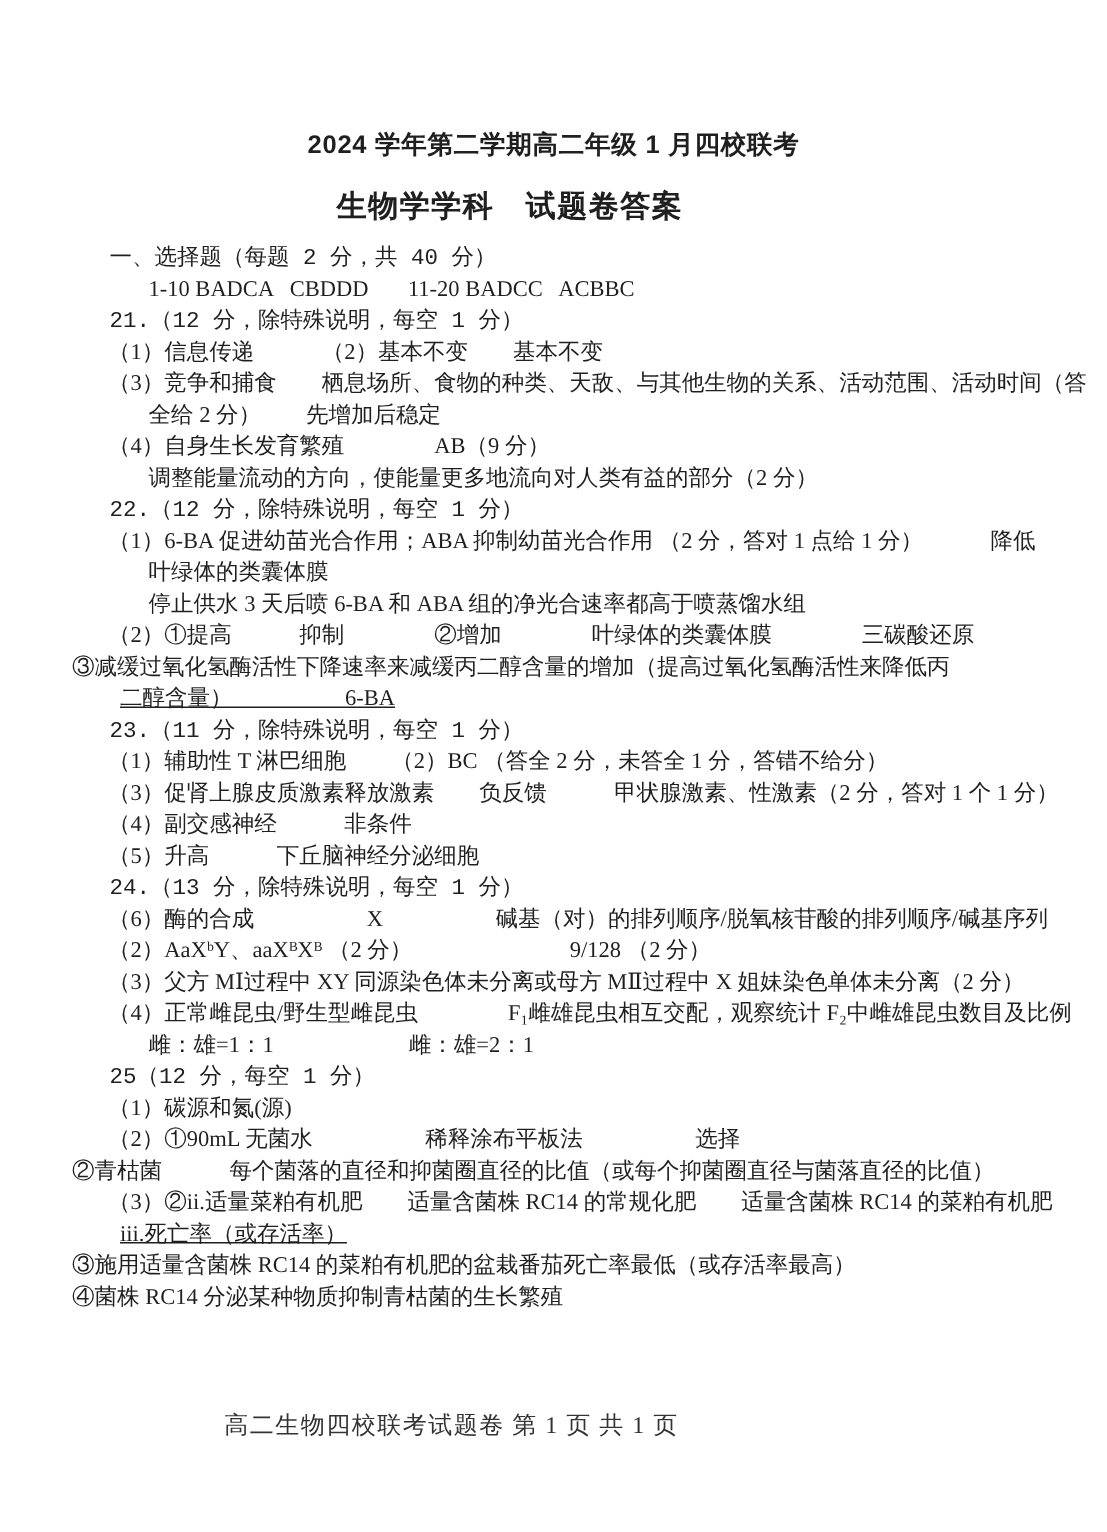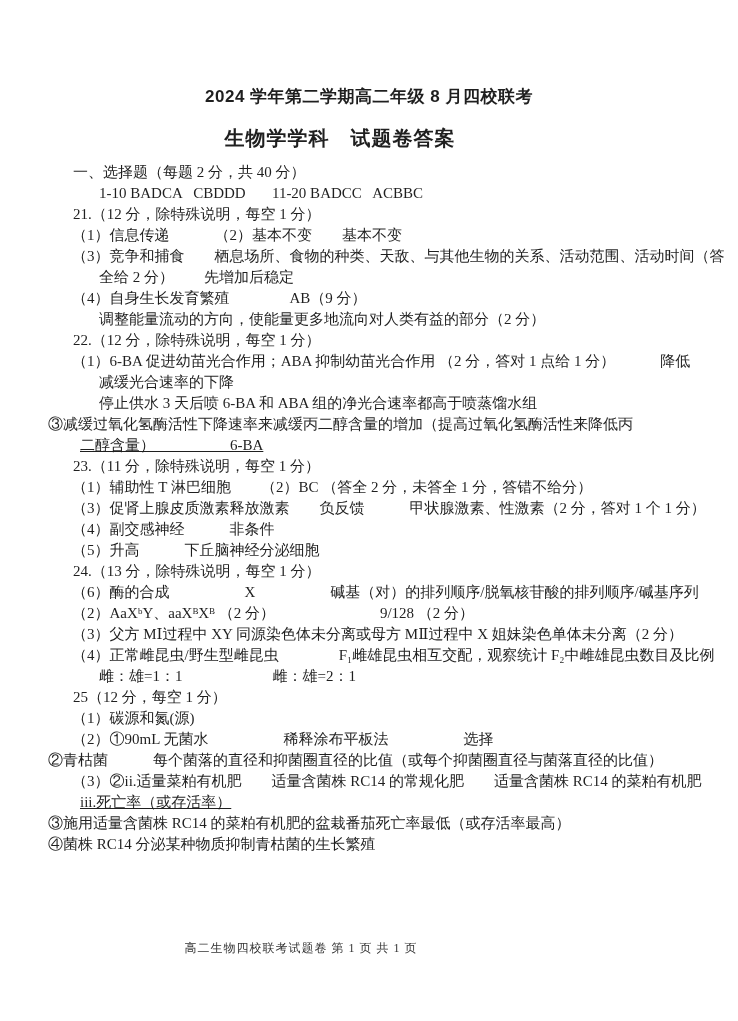--- a/index.html
+++ b/index.html
@@ -37,55 +37,56 @@
     position:absolute;
     top:162px; left:0; width:738px;
   }
   .line{
     font-size:15px;
     height:21px;
     line-height:21px;
     white-space:pre;
     overflow:hidden;
   }
-  .i0{padding-left:73px;}
+  .i0{padding-left:73px;font-family:Liberation Mono, monospace;}
   .i1{padding-left:72px;}
   .i2{padding-left:99px;}
   .i3{padding-left:48px;}
   .i4{padding-left:80px;text-decoration:underline;}
   .footer{
     position:absolute;
     top:940px; left:0; width:602px;
     text-align:center;
-    font-size:12px;
+    font-size:16px;
     color:#333333;
     letter-spacing:1px;
   }
 </style>
 </head>
 <body>
 
 <div class="page">
 
-  <div class="title">2024 学年第二学期高二年级 8 月四校联考</div>
+  <div class="title">2024 学年第二学期高二年级 1 月四校联考</div>
   <div class="subtitle">生物学学科　试题卷答案</div>
 
   <div class="body">
     <div class="line i0">一、选择题（每题 2 分，共 40 分）</div>
     <div class="line i2">1-10 BADCA   CBDDD       11-20 BADCC   ACBBC</div>
     <div class="line i0">21.（12 分，除特殊说明，每空 1 分）</div>
     <div class="line i1">（1）信息传递　　　（2）基本不变　　基本不变</div>
     <div class="line i1">（3）竞争和捕食　　栖息场所、食物的种类、天敌、与其他生物的关系、活动范围、活动时间（答</div>
     <div class="line i2">全给 2 分）　　先增加后稳定</div>
     <div class="line i1">（4）自身生长发育繁殖　　　　AB（9 分）</div>
     <div class="line i2">调整能量流动的方向，使能量更多地流向对人类有益的部分（2 分）</div>
     <div class="line i0">22.（12 分，除特殊说明，每空 1 分）</div>
     <div class="line i1">（1）6-BA 促进幼苗光合作用；ABA 抑制幼苗光合作用 （2 分，答对 1 点给 1 分）　　　降低</div>
-    <div class="line i2">减缓光合速率的下降</div>
+    <div class="line i2">叶绿体的类囊体膜</div>
     <div class="line i2">停止供水 3 天后喷 6-BA 和 ABA 组的净光合速率都高于喷蒸馏水组</div>
+    <div class="line i1">（2）①提高　　　抑制　　　　②增加　　　　叶绿体的类囊体膜　　　　三碳酸还原</div>
     <div class="line i3">③减缓过氧化氢酶活性下降速率来减缓丙二醇含量的增加（提高过氧化氢酶活性来降低丙</div>
     <div class="line i4">二醇含量）　　　　　6-BA</div>
     <div class="line i0">23.（11 分，除特殊说明，每空 1 分）</div>
     <div class="line i1">（1）辅助性 T 淋巴细胞　　（2）BC （答全 2 分，未答全 1 分，答错不给分）</div>
     <div class="line i1">（3）促肾上腺皮质激素释放激素　　负反馈　　　甲状腺激素、性激素（2 分，答对 1 个 1 分）</div>
     <div class="line i1">（4）副交感神经　　　非条件</div>
     <div class="line i1">（5）升高　　　下丘脑神经分泌细胞</div>
     <div class="line i0">24.（13 分，除特殊说明，每空 1 分）</div>
     <div class="line i1">（6）酶的合成　　　　　X　　　　　碱基（对）的排列顺序/脱氧核苷酸的排列顺序/碱基序列</div>
     <div class="line i1">（2）AaXᵇY、aaXᴮXᴮ （2 分）　　　　　　　9/128 （2 分）</div>

